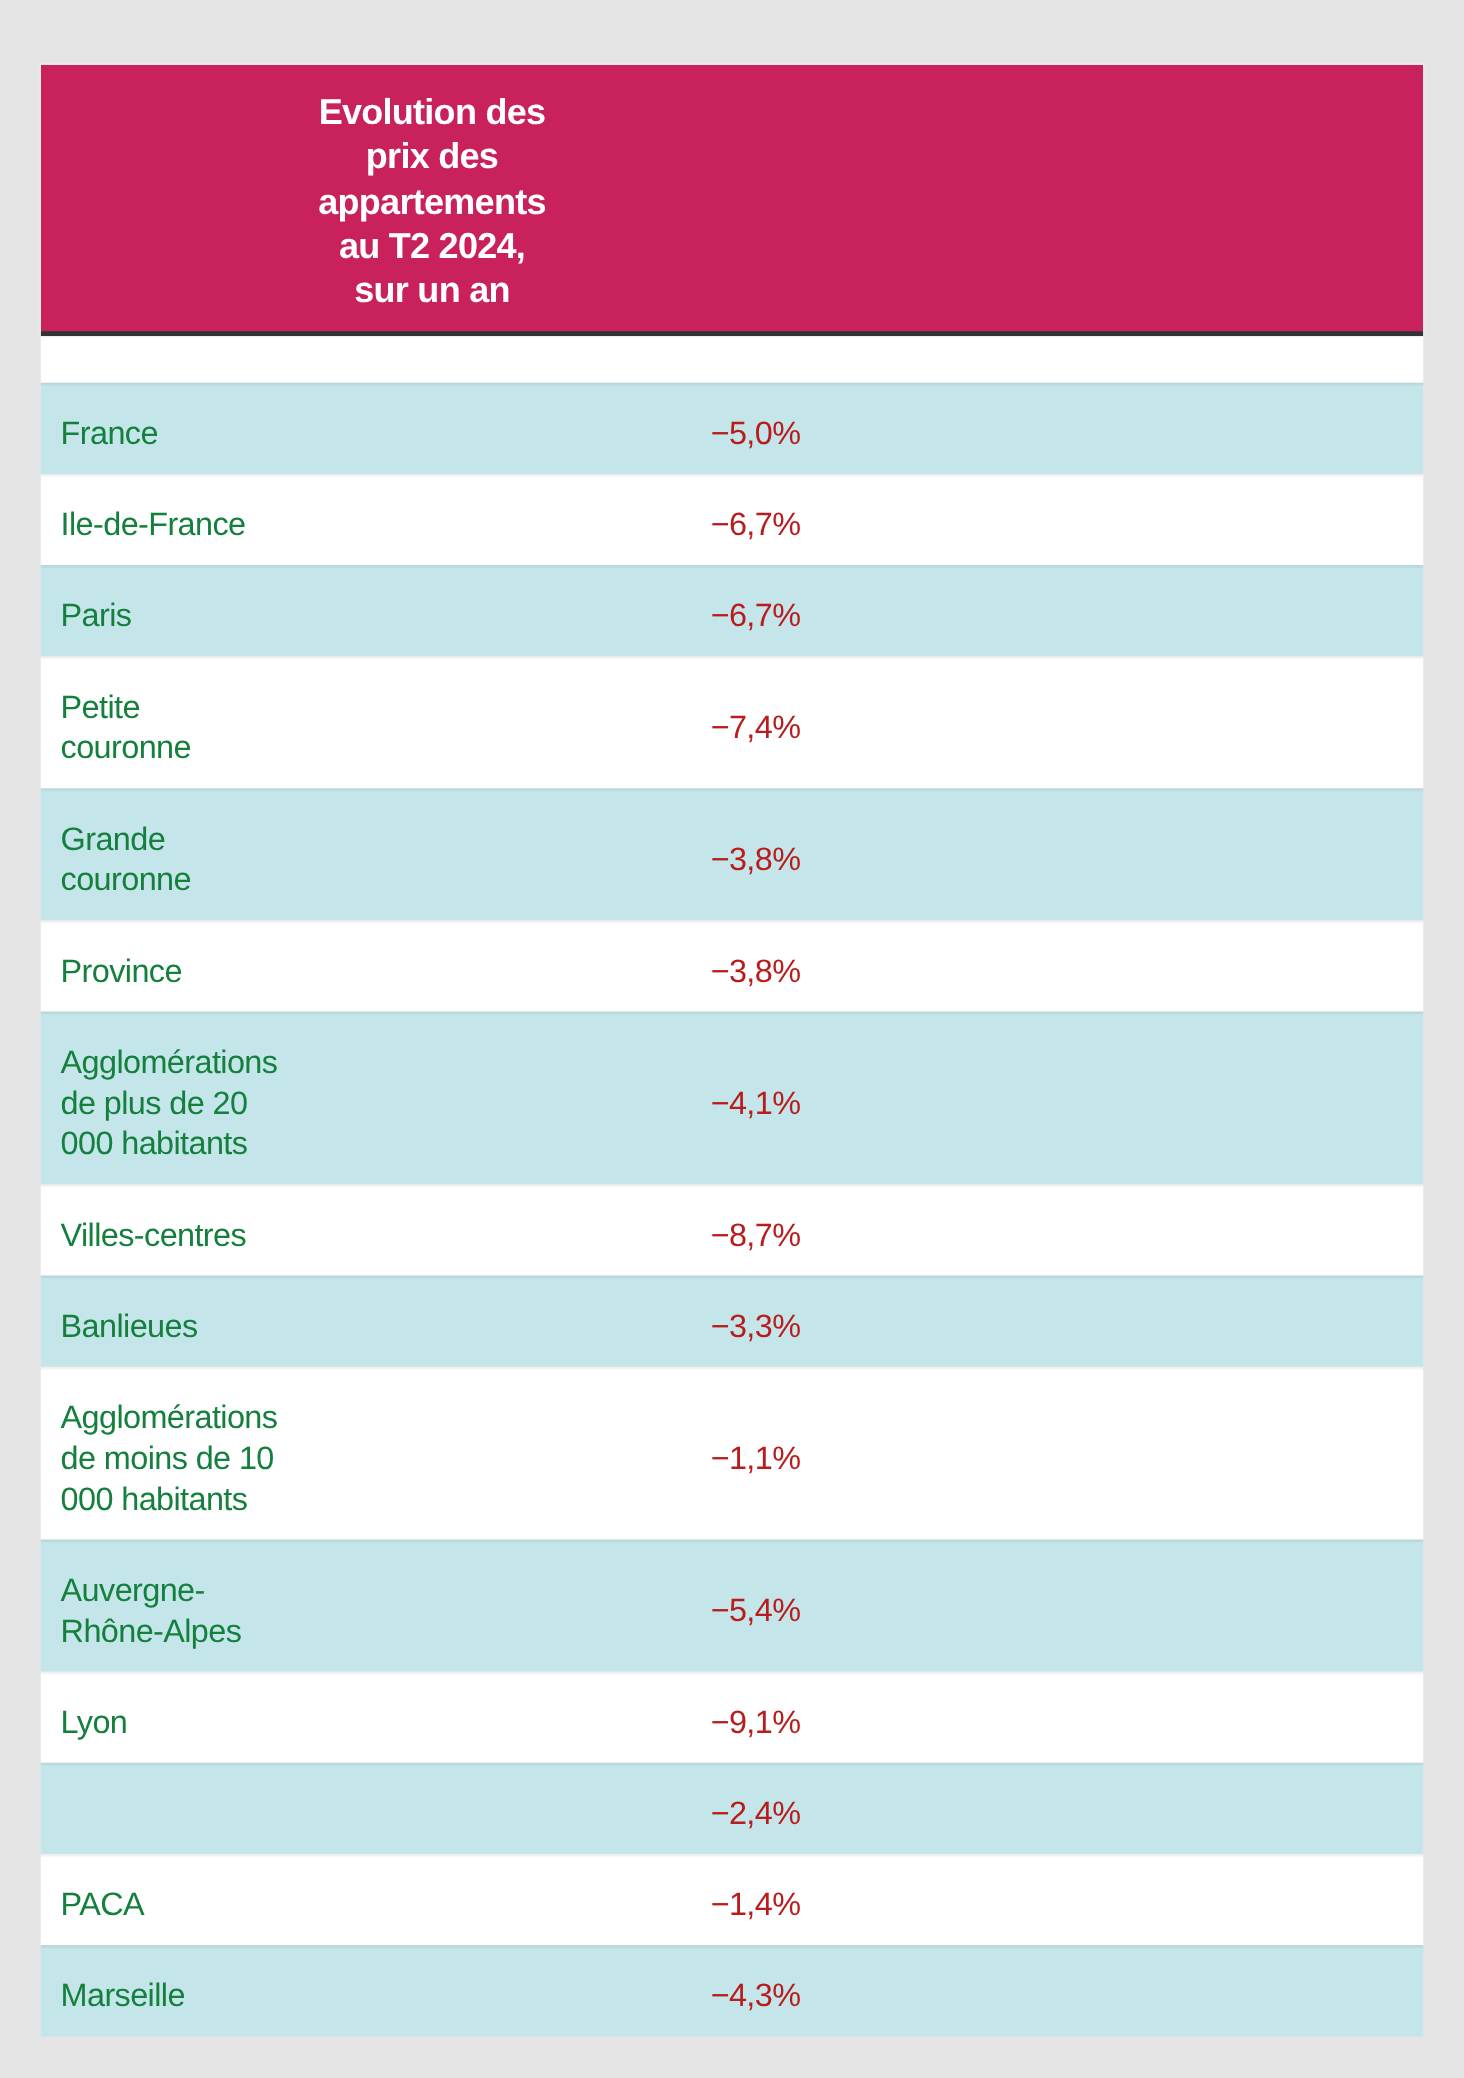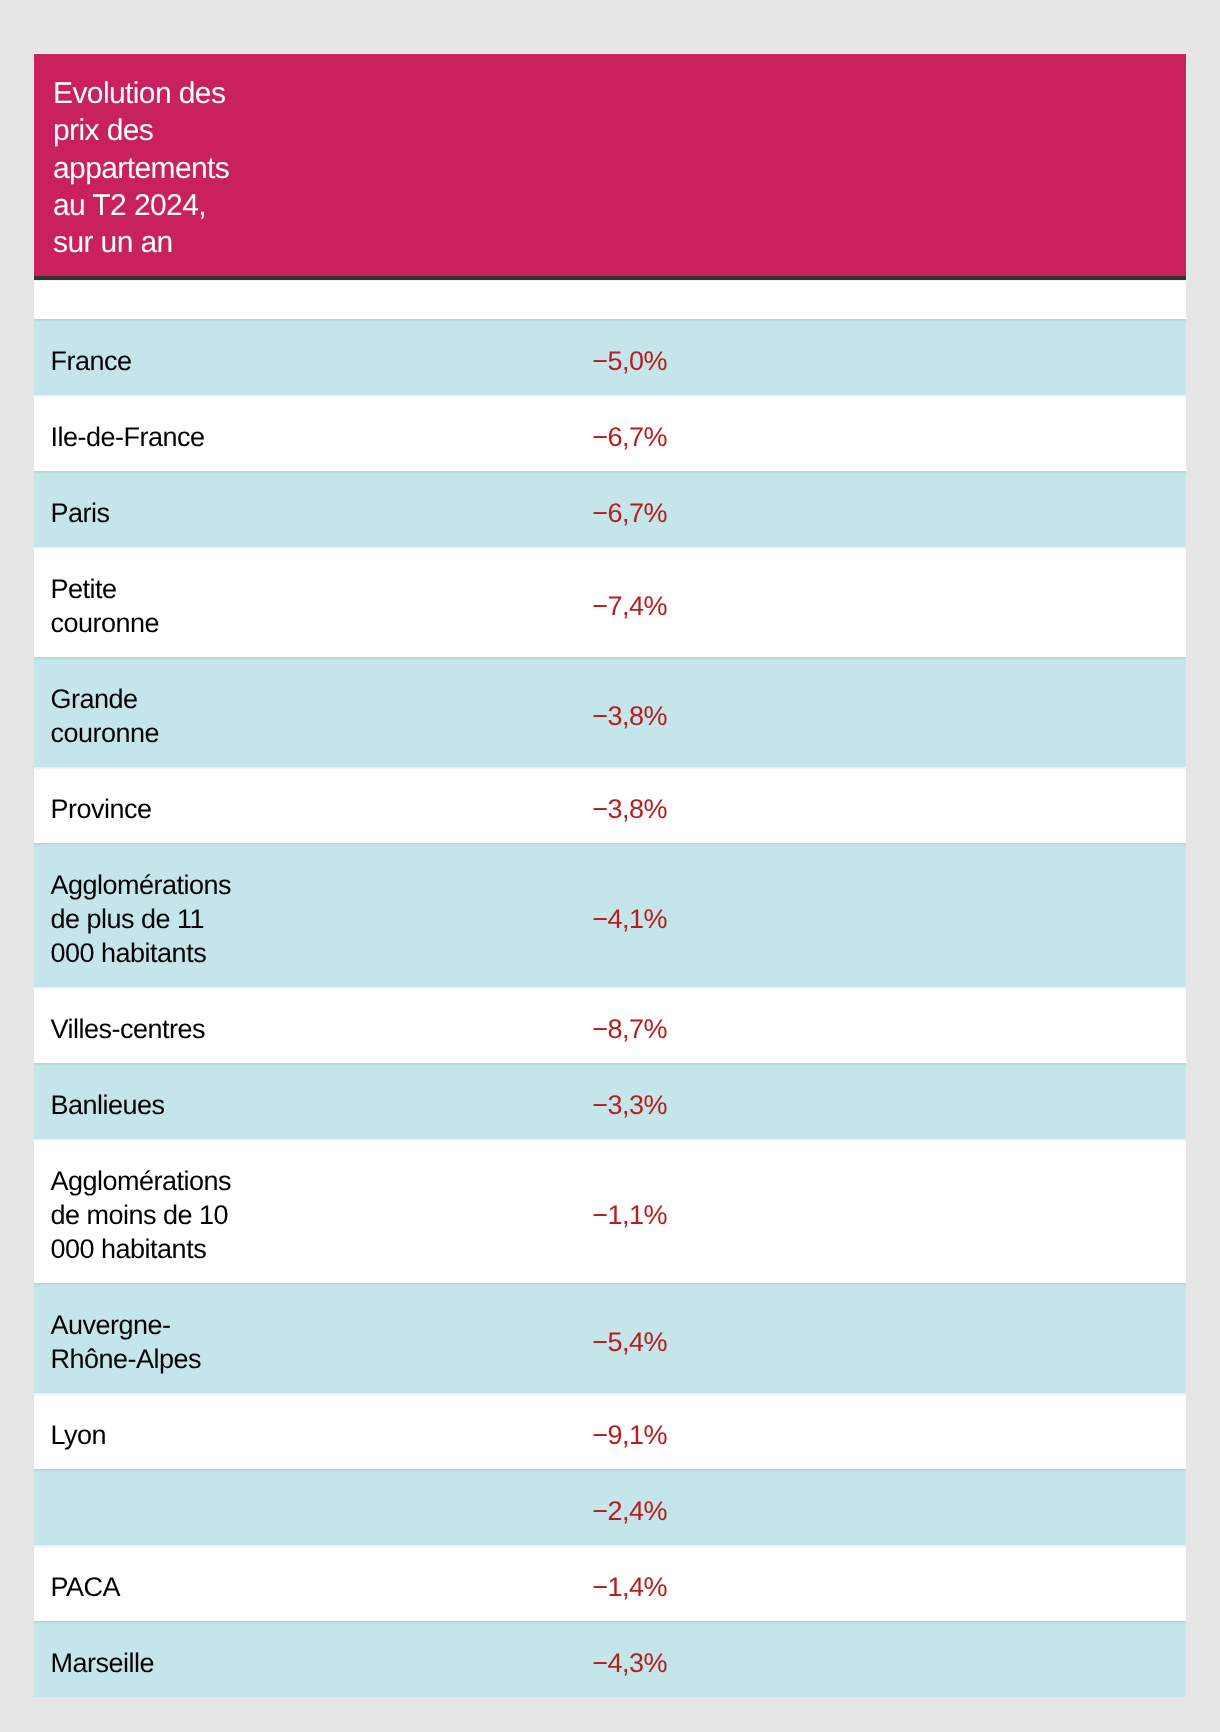--- a/index.html
+++ b/index.html
@@ -5,31 +5,31 @@
 <style>
   html,body{margin:0;padding:0;}
   body{width:1220px;height:1732px;background:#e5e5e5;
        font-family:"Liberation Sans",sans-serif;
        -webkit-font-smoothing:antialiased;text-rendering:geometricPrecision;}
   .page{position:relative;width:1220px;height:1732px;overflow:hidden;background:#e5e5e5;}
   .table{position:absolute;left:34px;top:54px;width:1152px;}
   .thead{background:#c9215c;border-bottom:4px solid #333333;
          outline:1px solid #e9f2f0;outline-offset:0;}
   .thead-inner{width:652px;box-sizing:border-box;padding:21px 19px 15px 19px;}
-  .thead .ttl{color:#ffffff;font-weight:400;font-size:30px;line-height:37.3px;
-              letter-spacing:-0.6px;text-align:left;white-space:nowrap;will-change:opacity;}
+  .thead .ttl{color:#ffffff;font-weight:700;font-size:30px;line-height:37.3px;
+              letter-spacing:-0.6px;text-align:center;white-space:nowrap;will-change:opacity;}
   .spacer-row{height:39px;background:#ffffff;}
   .row{position:relative;display:flex;align-items:stretch;background:#ffffff;}
   .row::before{content:"";position:absolute;left:0;right:0;top:0;height:3px;
        background:linear-gradient(to bottom,rgba(0,0,0,0.075),rgba(0,0,0,0.045) 55%,rgba(0,0,0,0));
        pointer-events:none;}
   .row.alt{background:#c4e5e9;}
   .lbl{width:248px;flex:0 0 248px;box-sizing:border-box;
        padding:25px 19px 17px 16.5px;
-       font-size:27px;line-height:34px;letter-spacing:-0.5px;color:#000000;
+       font-size:27px;line-height:34px;letter-spacing:-0.5px;color:#15803d;
        will-change:opacity;}
   .lbl .ln{white-space:nowrap;}
   .val{flex:0 0 404px;box-sizing:border-box;padding:8px 19px 0 0;
        font-size:27px;line-height:34px;letter-spacing:-0.5px;color:#b91c1c;
        display:flex;align-items:center;justify-content:flex-end;will-change:opacity;}
   .tail{flex:1 1 auto;}
 </style>
 </head>
 <body>
 
@@ -95,21 +95,21 @@
         <div class="lbl">
           <div class="ln">Province</div>
         </div>
         <div class="val">−3,8%</div>
         <div class="tail"></div>
       </div>
 
       <div class="row alt">
         <div class="lbl">
           <div class="ln">Agglomérations</div>
-        <div class="ln">de plus de 11</div>
+        <div class="ln">de plus de 20</div>
             <div class="ln">000 habitants</div>
           </div>
         <div class="val">−4,1%</div>
         <div class="tail"></div>
       </div>
 
       <div class="row">
         <div class="lbl">
           <div class="ln">Villes-centres</div>
         </div>

